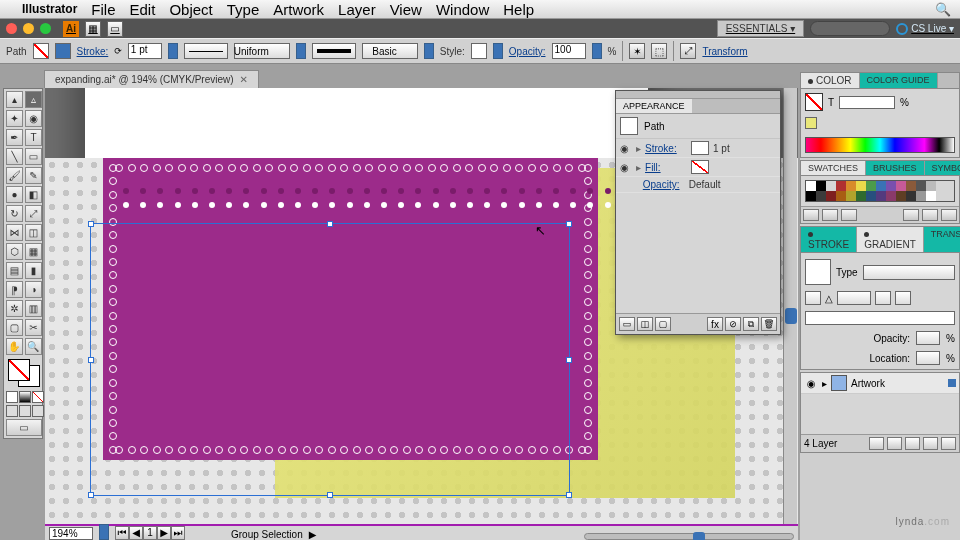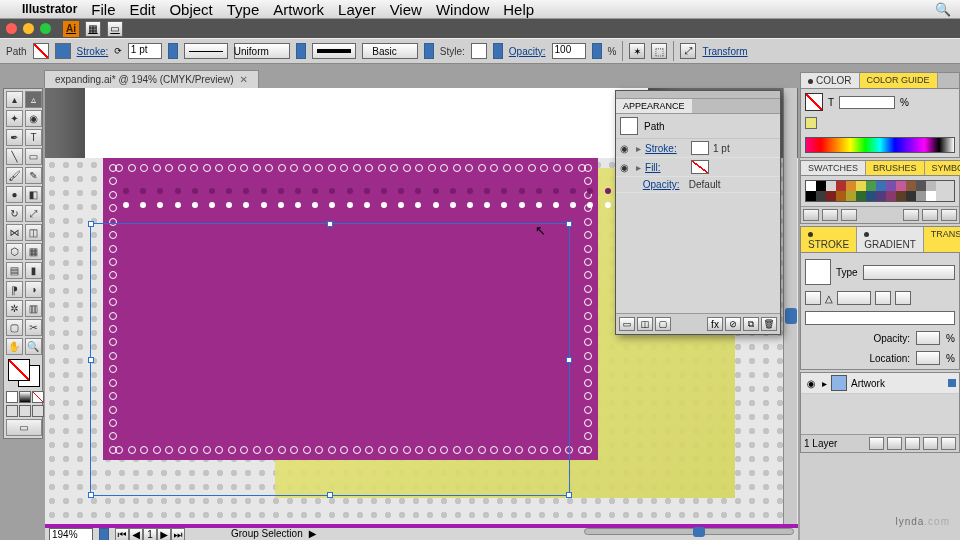--- a/index.html
+++ b/index.html
@@ -71,32 +71,32 @@
 .dot.p { background:#7a1c6a; } .dot.w { background:#fff; }
 .select-box { position:absolute; left:45px; top:135px; width:480px; height:273px; border:1px solid #2b6fd4; }
 .handle { position:absolute; width:6px; height:6px; background:#fff; border:1px solid #2b6fd4; }
 .select-box .h-tl{top:-3px;left:-3px} .select-box .h-tr{top:-3px;right:-3px}
 .select-box .h-bl{bottom:-3px;left:-3px} .select-box .h-br{bottom:-3px;right:-3px}
 .select-box .h-tm{top:-3px;left:50%;margin-left:-3px} .select-box .h-bm{bottom:-3px;left:50%;margin-left:-3px}
 .select-box .h-ml{top:50%;left:-3px;margin-top:-3px} .select-box .h-mr{top:50%;right:-3px;margin-top:-3px}
 .cursor-k { position:absolute; left:490px; top:135px; font-size:13px; color:#000; }
 
 
-.status-bar { position:absolute; left:45px; right:162px; bottom:0; height:16px; background:#d6d6d6; border-top:4px solid #a21caf; display:flex; align-items:flex-start; gap:6px; padding:0 4px; }
+.status-bar { position:absolute; left:45px; right:162px; bottom:0; height:16px; background:#d6d6d6; border-top:2px solid #a21caf; display:flex; align-items:flex-end; gap:6px; padding:0 4px; }
 .zoom-box { width:44px; height:13px; background:#fff; border:1px solid #666; padding:0 2px; }
 .nav-btns { display:flex; }
 .nav-btns .b { width:14px; height:14px; background:linear-gradient(#fff,#ccc); border:1px solid #777; text-align:center; line-height:12px;}
 .status-bar .slider { margin-left:auto; width:210px; height:7px; background:#bdbdbd; border:1px solid #888; border-radius:4px; position:relative;}
 .status-bar .slider .thumb { position:absolute; left:108px; top:-2px; width:12px; height:10px; background:#3a72b5; border-radius:3px; }
 
 
 .right-col { position:absolute; right:0; top:72px; width:160px; bottom:0; background:#cfcfcf; display:flex; flex-direction:column; }
 .panel { background:#d6d6d6; border:1px solid #888; margin-bottom:2px; }
 .panel .tabs { display:flex; background:#bdbdbd; border-bottom:1px solid #888; }
-.panel .tab { padding:2px 7px; font-size:9px; color:#333; background:#fde047; border-right:1px solid #999; }
+.panel .tab { padding:2px 7px; font-size:9px; color:#333; background:#14b8a6; border-right:1px solid #999; }
 .panel .tab.active { background:#e6e6e6; }
 .panel .tab .dot-ind { display:inline-block; width:5px; height:5px; background:#333; border-radius:50%; margin-right:3px; vertical-align:middle;}
 .panel .body { padding:4px; }
 .def-swatch { display:flex; align-items:center; gap:5px;}
 .def-swatch .front-s{ width:18px;height:18px;border:1px solid #333; background:linear-gradient(to top right,#fff 46%,#f00 46%,#f00 54%,#fff 54%);}
 .def-swatch .f { width:56px; height:13px; background:#fff; border:1px solid #666; }
 .spectrum { height:16px; margin-top:6px; background:linear-gradient(to right, #ff0080,#ff0000,#ff8000,#ffff00,#00ff00,#00ffff,#0000ff,#8000ff,#ff00ff,#000,#fff); border:1px solid #555;}
 .swatch-grid { display:grid; grid-template-columns:repeat(13,10px); gap:0; border:1px solid #555;}
 .sg { width:10px; height:10px; }
 .panel-foot { height:17px; background:#cfcfcf; border-top:1px solid #999; display:flex; gap:3px; padding:2px; }
@@ -164,20 +164,25 @@
   <span class="search-icon">🔍</span>
 </div>
 
 <div class="title-bar">
   <div class="traffic red"></div>
   <div class="traffic yellow"></div>
   <div class="traffic green"></div>
   <div class="logo">Ai</div>
   <div class="mini-btn">▦</div>
   <div class="mini-btn">▭</div>
+  <div class="workspace">
+    <span class="ws-label">ESSENTIALS ▾</span>
+    <div class="search-box"></div>
+    <span class="cslive"><span class="cs-icon"></span><span>CS Live ▾</span></span>
+  </div>
 </div>
 
 <div class="options-bar">
   <span class="lbl">Path</span>
   <div class="swatch diag"></div>
   <div class="swatch" style="background:#3a72b5"></div>
   <a class="link">Stroke:</a>
   <span style="font-size:9px">⟳</span>
   <div class="num-input">1 pt</div>
   <div class="dd-arrow"></div>
@@ -653,21 +658,21 @@
   <div class="panel layers-panel">
     <div class="row">
       <span class="eye">◉</span>
       <span>▸</span>
       <div class="thumb"></div>
       <span>Artwork</span>
       <span style="margin-left:auto;width:8px;height:8px;background:#3a72b5;display:inline-block"></span>
     </div>
     <div style="height:40px"></div>
     <div class="foot-r">
-      <span class="cnt">1 Layer</span>
+      <span class="cnt">4 Layer</span>
       <div class="spread"></div>
       <div class="ib"></div>
       <div class="ib"></div>
       <div class="ib"></div>
       <div class="ib"></div>
       <div class="ib"></div>
     </div>
   </div>
 </div>
 

